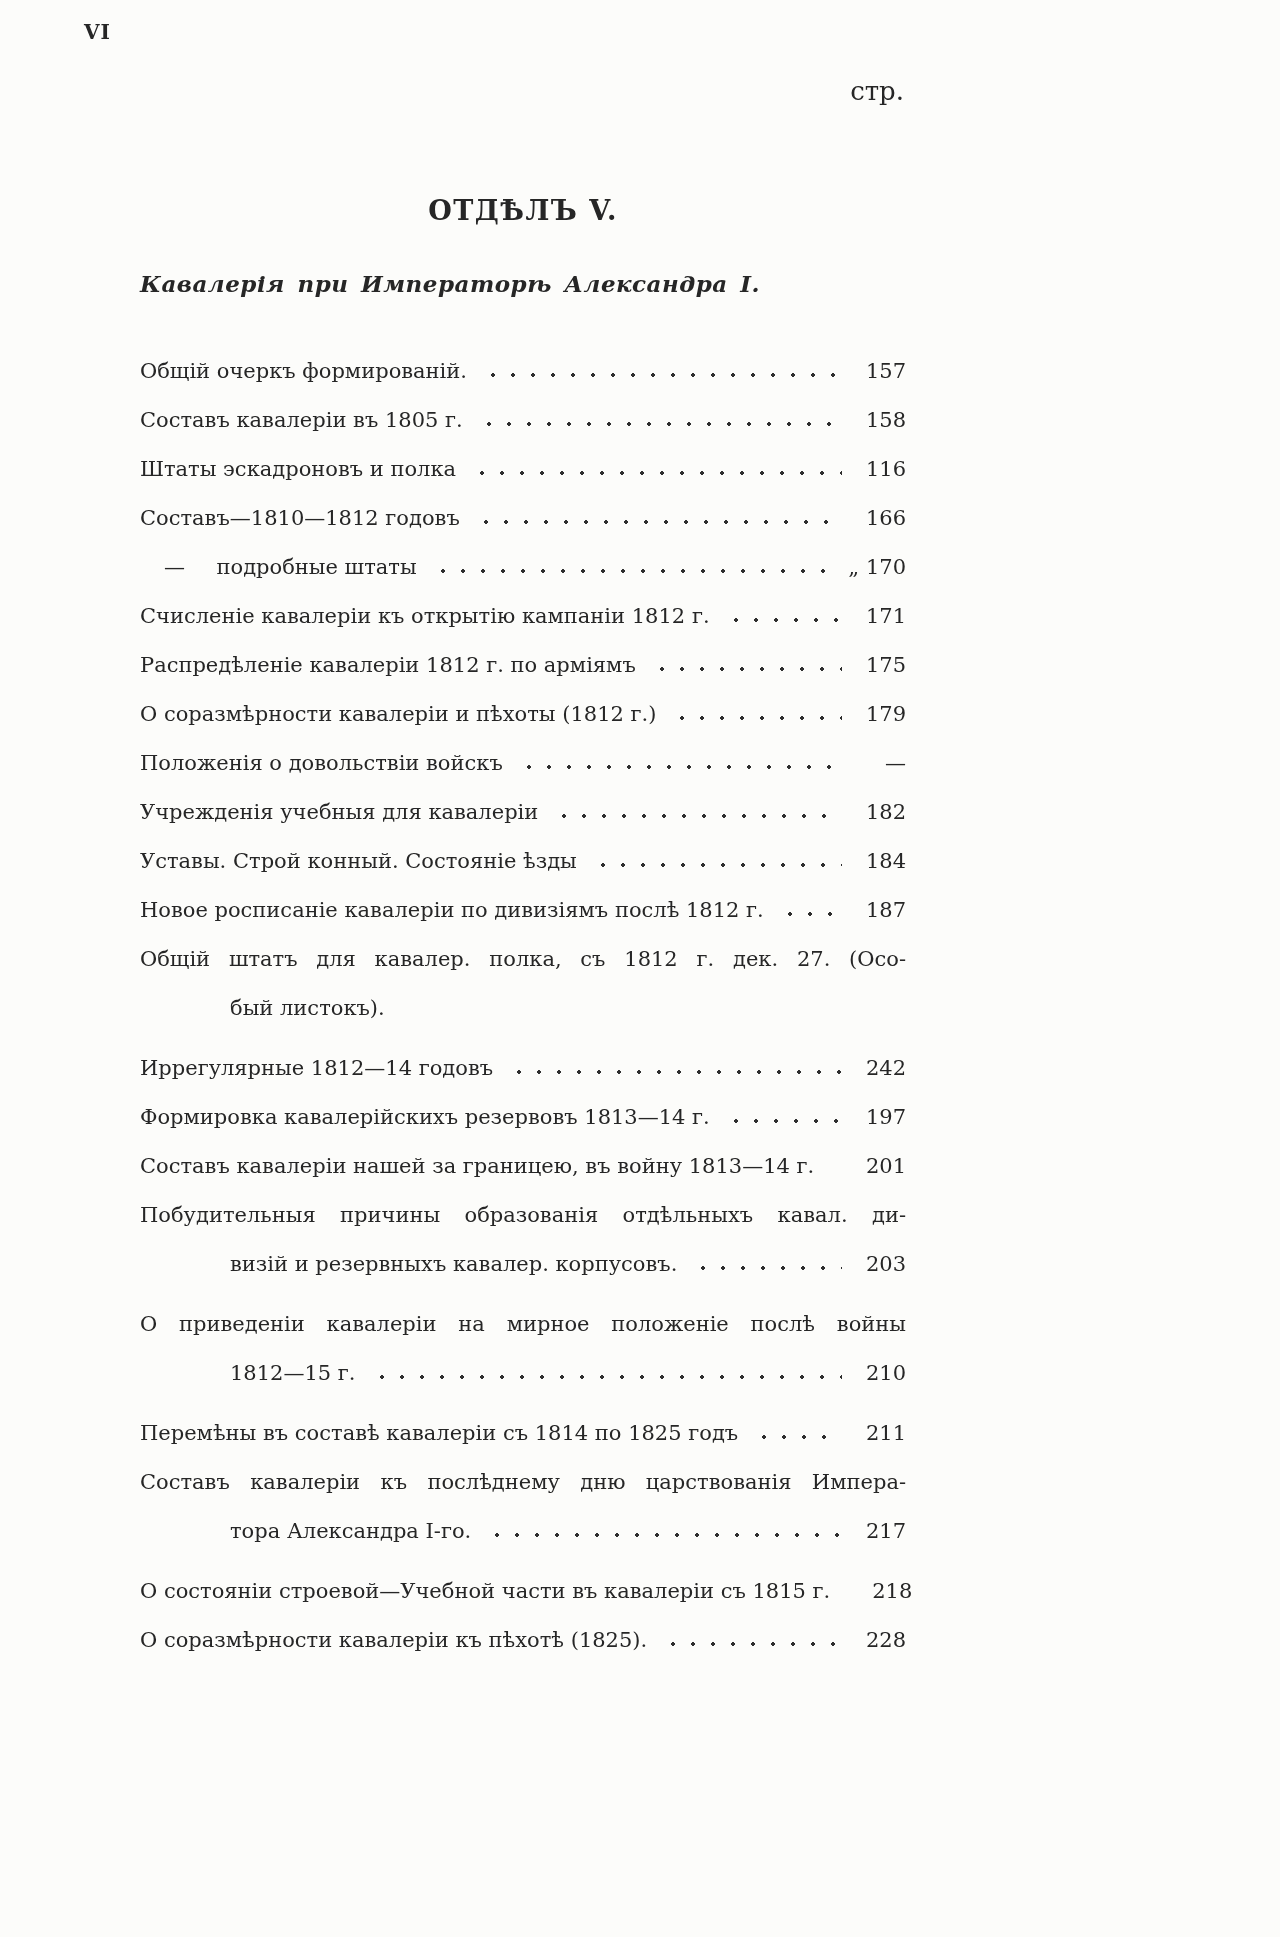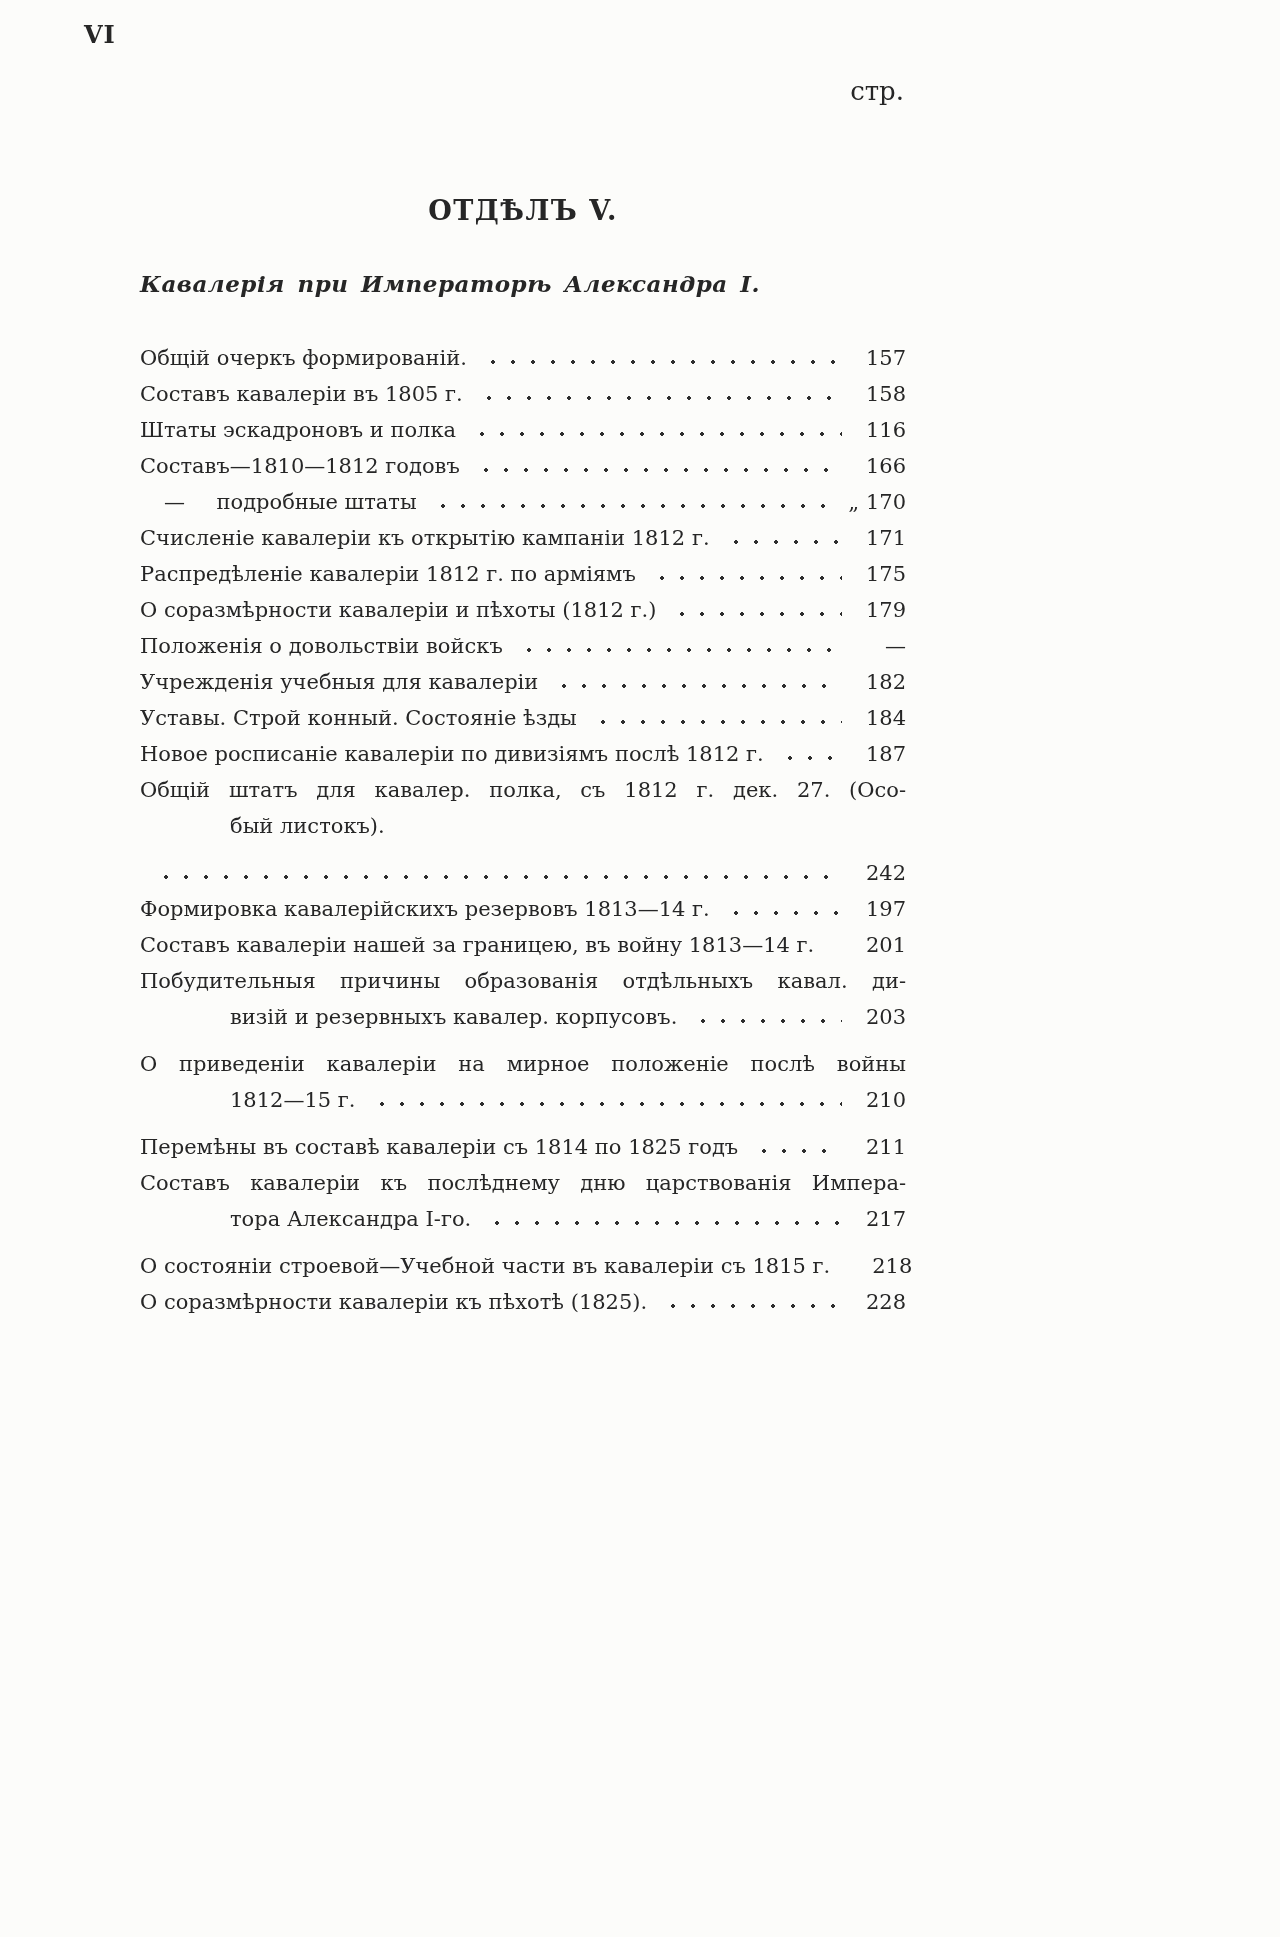--- a/index.html
+++ b/index.html
@@ -8,21 +8,21 @@
     height: 1937px;
     background: #fcfcfa;
     font-family: "DejaVu Serif", serif;
     color: #262626;
     position: relative;
     overflow: hidden;
   }
   .page { position: absolute; inset: 0; }
   .folio {
     position: absolute; left: 84px; top: 20px;
-    font-size: 24px; font-weight: bold; letter-spacing: 1px;
+    font-size: 20px; font-weight: bold; letter-spacing: 1px;
   }
   .content { position: absolute; left: 140px; top: 0; width: 766px; height: 100%; }
   .col-label {
     position: absolute; top: 76px; right: 2px;
     font-size: 26px;
   }
   .section-title {
     position: absolute; top: 160px; left: 0; width: 100%;
     text-align: center; font-size: 27px; font-weight: bold; letter-spacing: 1.5px; margin-top: 35px;
   }
@@ -32,21 +32,21 @@
     word-spacing: 4px;
   }
   .toc {
     position: absolute; top: 340px; left: 0; right: 0;
     font-size: 21px;
   }
   .row { display: flex; align-items: baseline; line-height: 36px; }
   .row.gap { margin-top: 11px; }
   .row.indent-dash { padding-left: 24px; }
   .row.indent-cont { padding-left: 90px; }
-  .text { white-space: nowrap; }
+  .text { white-space: nowrap; margin-top: 13px; }
   .row.fill .text {
     flex: 1; white-space: normal;
     text-align: justify; text-align-last: justify;
   }
   .leader {
     flex: 1 1 auto; min-width: 10px; height: 6px;
     margin: 0 10px 0 12px;
     background-image: radial-gradient(circle, #2e2e2e 1.7px, transparent 2.1px);
     background-size: 20px 6px;
     background-repeat: repeat-x;
@@ -127,20 +127,21 @@
   </div>
         <div class="row fill">
     <span class="text">Общій штатъ для кавалер. полка, съ 1812 г. дек. 27. (Осо-</span>
 
   </div>
         <div class="row indent-cont">
     <span class="text">бый листокъ).</span>
 
   </div>
         <div class="row gap">
+    <span class="text">Иррегулярные 1812—14 годовъ</span>
     <span class="leader"></span>
     <span class="page-num">242</span>
   </div>
         <div class="row">
     <span class="text">Формировка кавалерійскихъ резервовъ 1813—14 г.</span>
     <span class="leader"></span>
     <span class="page-num">197</span>
   </div>
         <div class="row">
     <span class="text">Составъ кавалеріи нашей за границею, въ войну 1813—14 г.</span>

